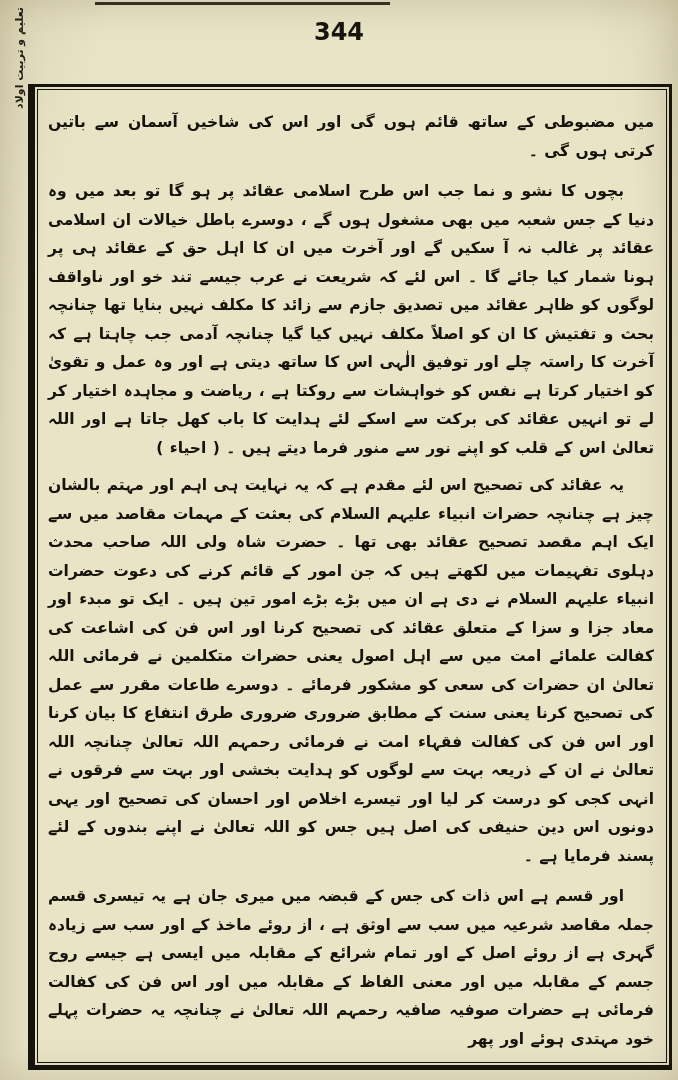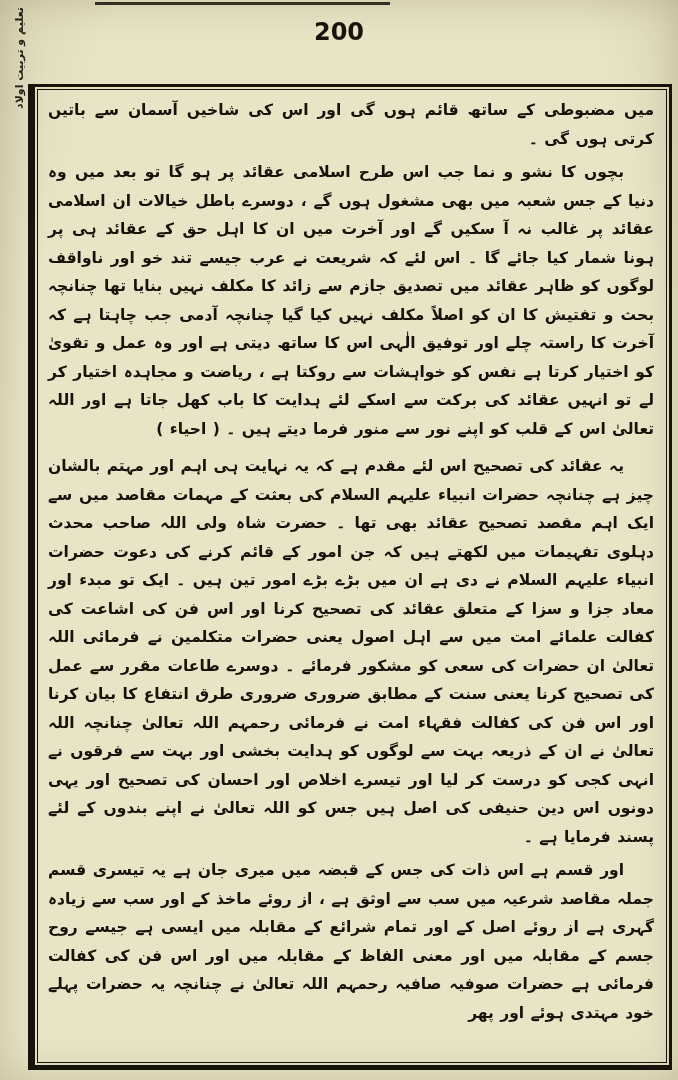--- a/index.html
+++ b/index.html
@@ -67,39 +67,39 @@
   .body-text{
     direction:rtl;
     text-align:justify;
     color:#16130b;
     font-size:15.5px;
     font-weight:700;
     line-height:28.5px;
     word-spacing:1px;
   }
   .body-text p{
-    margin:0 0 5px 0;
+    margin:12px 0 5px 0;
   }
   .body-text p.indent{
     text-indent:30px;
   }
   .body-text p.gap-above{
     margin-top:9px;
   }
 </style>
 </head>
 <body>
 
 <div class="page">
 
   <div class="scan-edge"></div>
 
   <div class="margin-title">تعلیم و تربیت اولاد</div>
 
-  <div class="page-number">200</div>
+  <div class="page-number">344</div>
 
   <div class="frame">
     <div class="frame-inner">
       <div class="body-text">
         <p>میں مضبوطی کے ساتھ قائم ہوں گی اور اس کی شاخیں آسمان سے باتیں کرتی ہوں گی ۔</p>
         <p class="indent">بچوں کا نشو و نما جب اس طرح اسلامی عقائد پر ہو گا تو بعد میں وہ دنیا کے جس شعبہ میں بھی مشغول ہوں گے ، دوسرے باطل خیالات ان اسلامی عقائد پر غالب نہ آ سکیں گے اور آخرت میں ان کا اہل حق کے عقائد ہی پر ہونا شمار کیا جائے گا ۔ اس لئے کہ شریعت نے عرب جیسے تند خو اور ناواقف لوگوں کو ظاہر عقائد میں تصدیق جازم سے زائد کا مکلف نہیں بنایا تھا چنانچہ بحث و تفتیش کا ان کو اصلاً مکلف نہیں کیا گیا چنانچہ آدمی جب چاہتا ہے کہ آخرت کا راستہ چلے اور توفیق الٰہی اس کا ساتھ دیتی ہے اور وہ عمل و تقویٰ کو اختیار کرتا ہے نفس کو خواہشات سے روکتا ہے ، ریاضت و مجاہدہ اختیار کر لے تو انہیں عقائد کی برکت سے اسکے لئے ہدایت کا باب کھل جاتا ہے اور اللہ تعالیٰ اس کے قلب کو اپنے نور سے منور فرما دیتے ہیں ۔ ( احیاء )</p>
         <p class="indent gap-above">یہ عقائد کی تصحیح اس لئے مقدم ہے کہ یہ نہایت ہی اہم اور مہتم بالشان چیز ہے چنانچہ حضرات انبیاء علیہم السلام کی بعثت کے مہمات مقاصد میں سے ایک اہم مقصد تصحیح عقائد بھی تھا ۔ حضرت شاہ ولی اللہ صاحب محدث دہلوی تفہیمات میں لکھتے ہیں کہ جن امور کے قائم کرنے کی دعوت حضرات انبیاء علیہم السلام نے دی ہے ان میں بڑے بڑے امور تین ہیں ۔ ایک تو مبدء اور معاد جزا و سزا کے متعلق عقائد کی تصحیح کرنا اور اس فن کی اشاعت کی کفالت علمائے امت میں سے اہل اصول یعنی حضرات متکلمین نے فرمائی اللہ تعالیٰ ان حضرات کی سعی کو مشکور فرمائے ۔ دوسرے طاعات مقرر سے عمل کی تصحیح کرنا یعنی سنت کے مطابق ضروری ضروری طرق انتفاع کا بیان کرنا اور اس فن کی کفالت فقہاء امت نے فرمائی رحمہم اللہ تعالیٰ چنانچہ اللہ تعالیٰ نے ان کے ذریعہ بہت سے لوگوں کو ہدایت بخشی اور بہت سے فرقوں نے انہی کجی کو درست کر لیا اور تیسرے اخلاص اور احسان کی تصحیح اور یہی دونوں اس دین حنیفی کی اصل ہیں جس کو اللہ تعالیٰ نے اپنے بندوں کے لئے پسند فرمایا ہے ۔</p>
         <p class="indent">اور قسم ہے اس ذات کی جس کے قبضہ میں میری جان ہے یہ تیسری قسم جملہ مقاصد شرعیہ میں سب سے اوثق ہے ، از روئے ماخذ کے اور سب سے زیادہ گہری ہے از روئے اصل کے اور تمام شرائع کے مقابلہ میں ایسی ہے جیسے روح جسم کے مقابلہ میں اور معنی الفاظ کے مقابلہ میں اور اس فن کی کفالت فرمائی ہے حضرات صوفیہ صافیہ رحمہم اللہ تعالیٰ نے چنانچہ یہ حضرات پہلے خود مہتدی ہوئے اور پھر</p>
       </div>
     </div>

